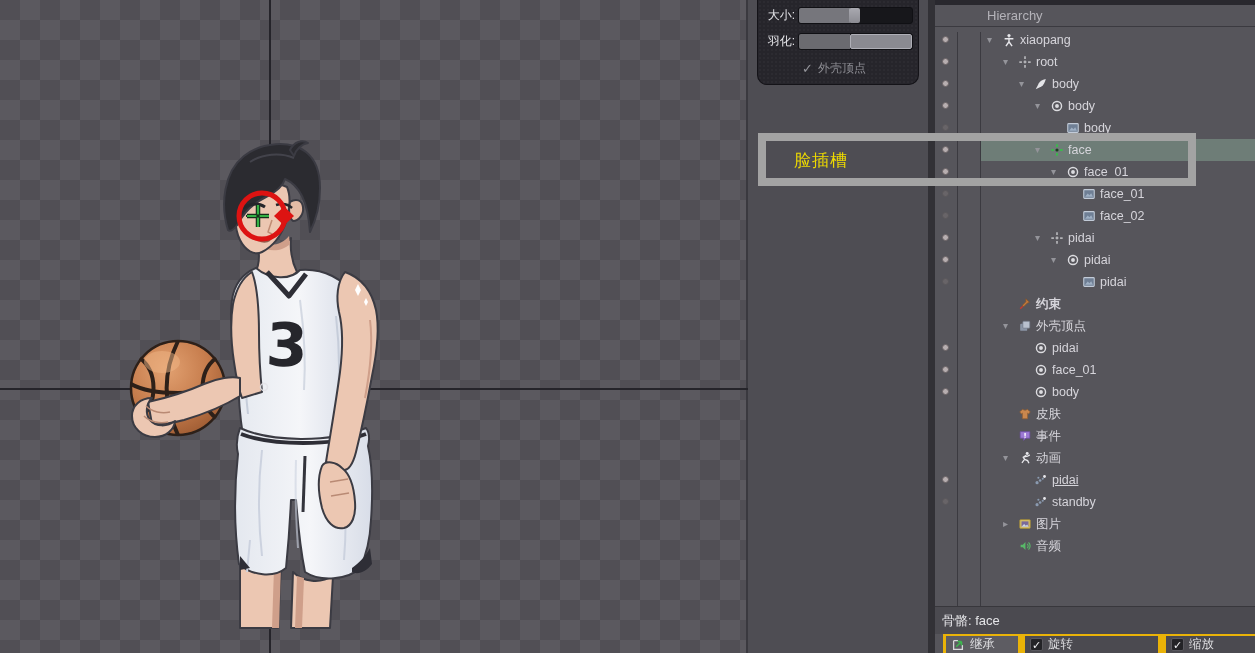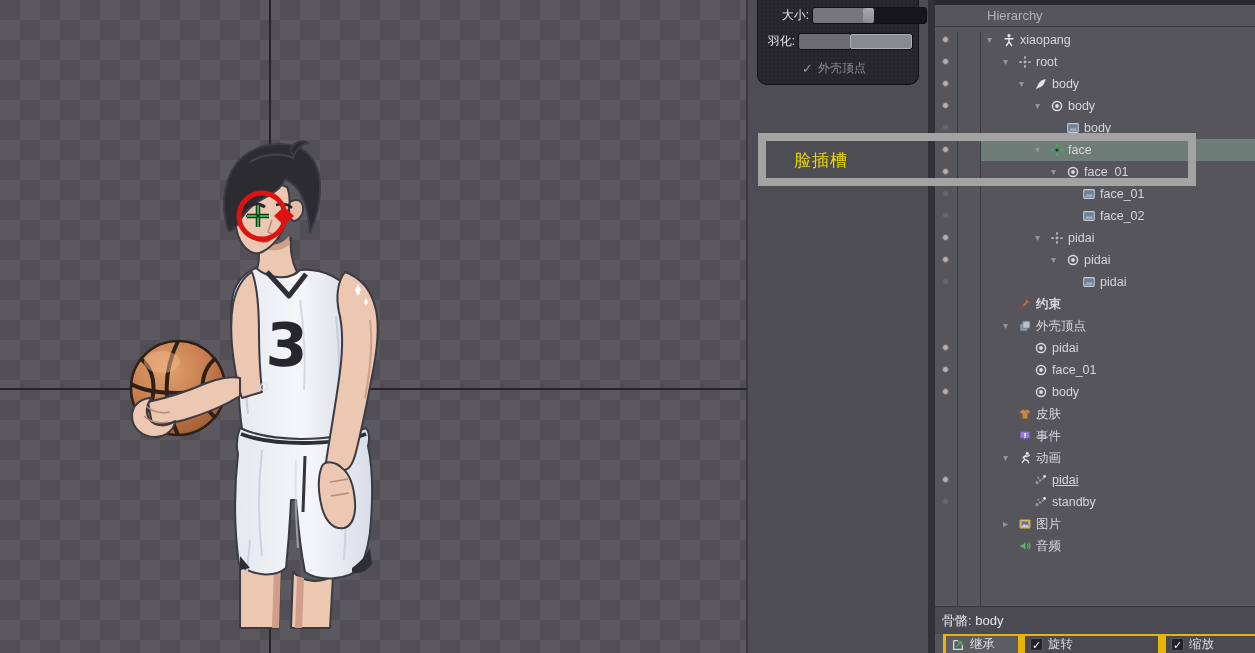--- a/index.html
+++ b/index.html
@@ -19,21 +19,21 @@
   .axis-h { position:absolute; left:0; top:388px; width:748px; height:2px; background:#25242a; }
   .character, .annot { position:absolute; left:0; top:0; }
 
   
   .middle { position:absolute; left:750px; top:0; width:178px; height:653px; background:#4e4d53; }
   .mid-sep { position:absolute; left:928px; top:0; width:7px; height:653px; background:#323136; }
   .opts { position:absolute; left:757px; top:0; width:162px; height:85px; background:#26252b;
     border:1px solid #141318; border-top:none; border-radius:0 0 10px 10px; z-index:5;
     background-image:radial-gradient(#2c2b31 1px, transparent 1px); background-size:4px 4px; }
   .opt-row { position:absolute; left:0; height:17px; display:flex; align-items:center; }
-  .opt-row.r1 { top:7px;margin-left:14px; } .opt-row.r2 { top:33px; }
+  .opt-row.r1 { top:7px; } .opt-row.r2 { top:33px; }
   .opt-label { display:inline-block; width:37px; text-align:right; color:#e6e6ea; font-size:12px; }
   .slider { position:relative; margin-left:3px; width:115px; height:17px; background:#17171b;
     border:1px solid #101014; border-radius:3px; overflow:hidden; }
   .slider .fill { position:absolute; left:0; top:0; bottom:0; background:#76767c; }
   .slider .handle { position:absolute; top:0; bottom:0; width:11px;
     background:linear-gradient(#a9a9b0,#8b8b92); border-radius:2px; }
   .slider .seg-r { position:absolute; top:0; bottom:0; right:0; background:#8a8a91;
     border:1px solid #aeaeb6; border-radius:2px; }
   .opt-check { position:absolute; left:44px; top:60px; display:flex; align-items:center;
     color:#8e8e94; font-size:12px; }
@@ -491,21 +491,21 @@
               <svg viewBox="0 0 16 16">
                 <path d="M3 6.5H5.5L8.5 3.5V12.5L5.5 9.5H3Z" fill="#58b868"></path>
                 <path d="M10.5 5.5C12 6.8 12 9.2 10.5 10.5M12 3.8C14.4 6 14.4 10 12 12.2" stroke="#58b868" stroke-width="1.3" fill="none"></path>
               </svg>
             </span>
             <span class="tlabel" style="left: 55px;">音频</span>
           </div>
         </div>
     </div>
     <div class="hier-status">
-      <span>骨骼: body</span>
+      <span>骨骼: face</span>
     </div>
     <div class="hier-toolbar" id="toolbarLayer">
         <div class="tcell first" style="left: 3px; width: 72px;">
           <span class="ticon">
             <svg viewBox="0 0 16 16">
               <path d="M3 3L8 3M3 3L3 13L13 13L13 8" stroke="#d8d8dc" stroke-width="1.5" fill="none"></path>
               <path d="M6 10L12 4M12 4L12 8.5M12 4L7.5 4" stroke="#3db84e" stroke-width="1.8" fill="none"></path>
             </svg>
           </span>
           <span>继承</span>

